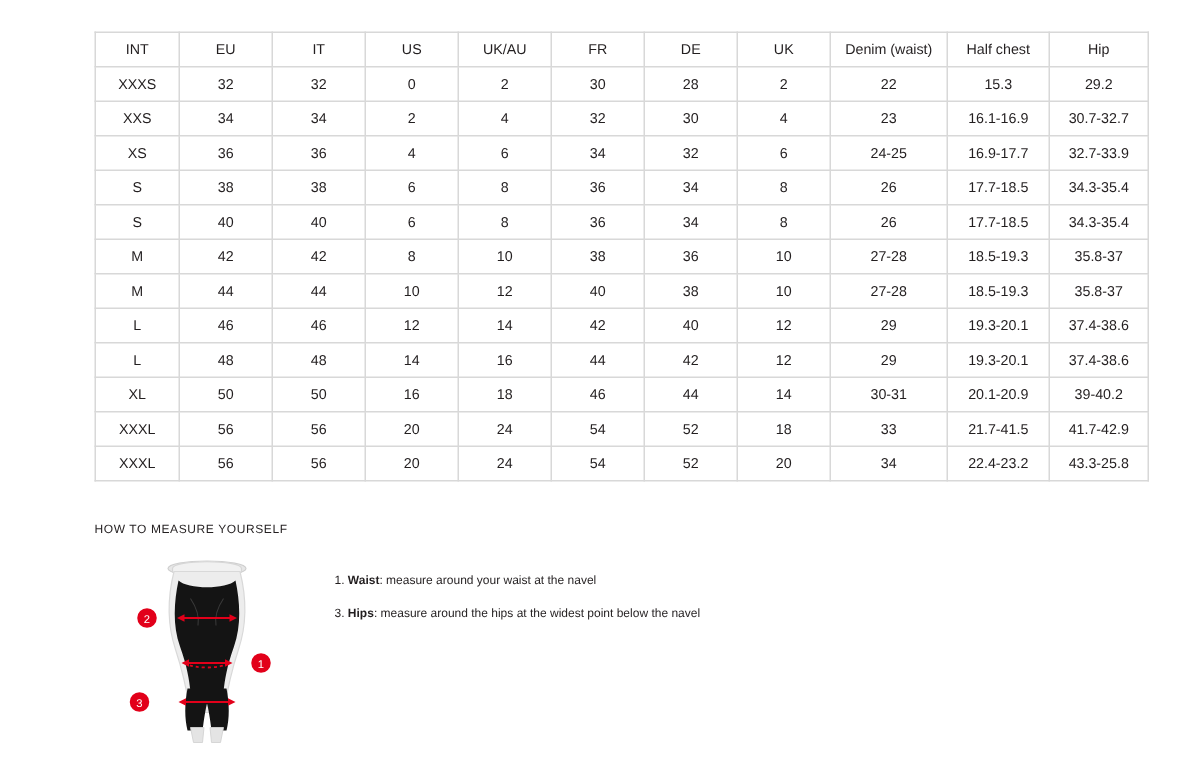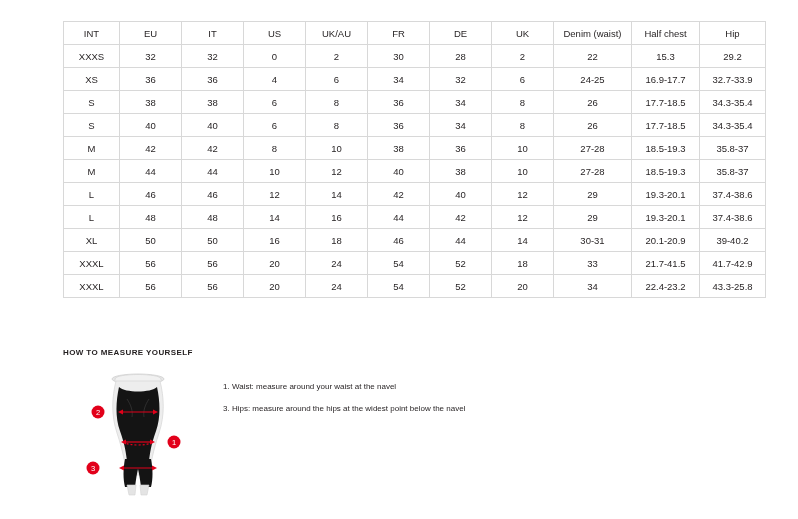--- a/index.html
+++ b/index.html
@@ -57,21 +57,21 @@
   col.c10 { width: 66px; }
 
   .measure-section {
     position: absolute;
     left: 63px;
     top: 348px;
     width: 680px;
   }
   .measure-title {
     font-size: 8px;
-    font-weight: bold;
+    font-weight: normal;
     letter-spacing: 0.4px;
     color: #231f20;
     margin-bottom: 10px;
   }
   .measure-body {
     display: flex;
     align-items: flex-start;
   }
   .figure-wrap {
     position: relative;
@@ -89,21 +89,21 @@
     padding-top: 14px;
   }
   .note {
     font-size: 8px;
     color: #231f20;
     line-height: 1.4;
     margin-bottom: 11px;
     white-space: nowrap;
   }
   .note b {
-    font-weight: normal;
+    font-weight: bold;
   }
   .note .num {
     font-weight: normal;
   }
 </style>
 </head>
 <body>
 
 <div class="page">
 
@@ -144,20 +144,33 @@
         <td>0</td>
         <td>2</td>
         <td>30</td>
         <td>28</td>
         <td>2</td>
         <td>22</td>
         <td>15.3</td>
         <td>29.2</td>
       </tr>
       <tr>
+        <td>XXS</td>
+        <td>34</td>
+        <td>34</td>
+        <td>2</td>
+        <td>4</td>
+        <td>32</td>
+        <td>30</td>
+        <td>4</td>
+        <td>23</td>
+        <td>16.1-16.9</td>
+        <td>30.7-32.7</td>
+      </tr>
+      <tr>
         <td>XS</td>
         <td>36</td>
         <td>36</td>
         <td>4</td>
         <td>6</td>
         <td>34</td>
         <td>32</td>
         <td>6</td>
         <td>24-25</td>
         <td>16.9-17.7</td>

